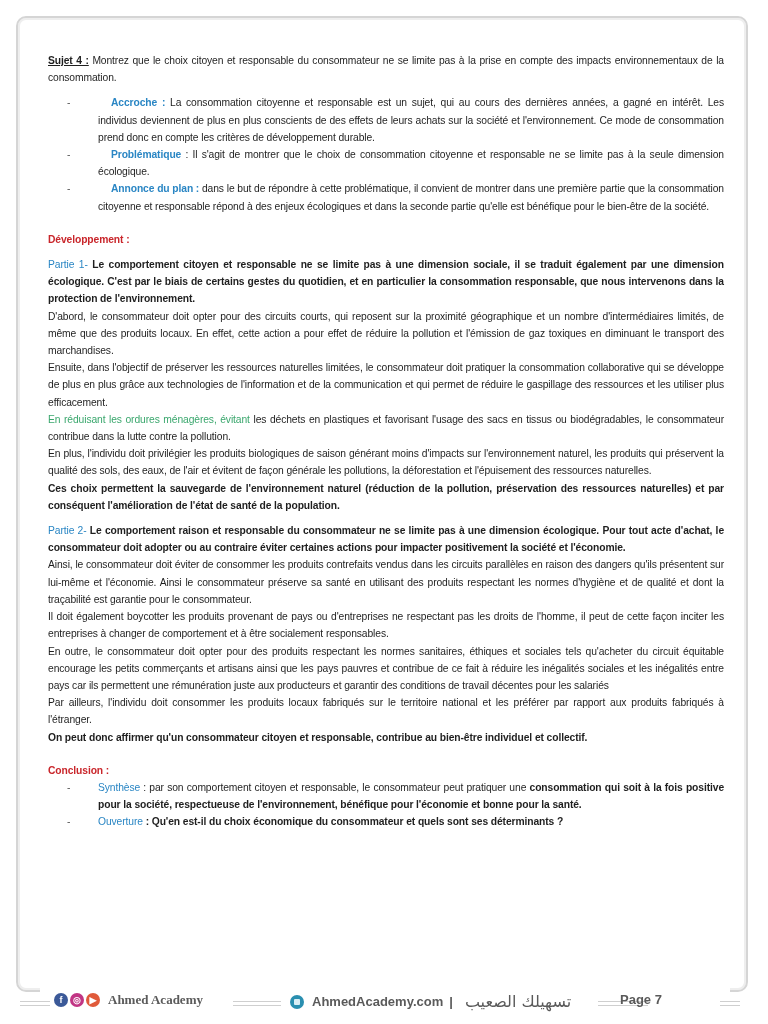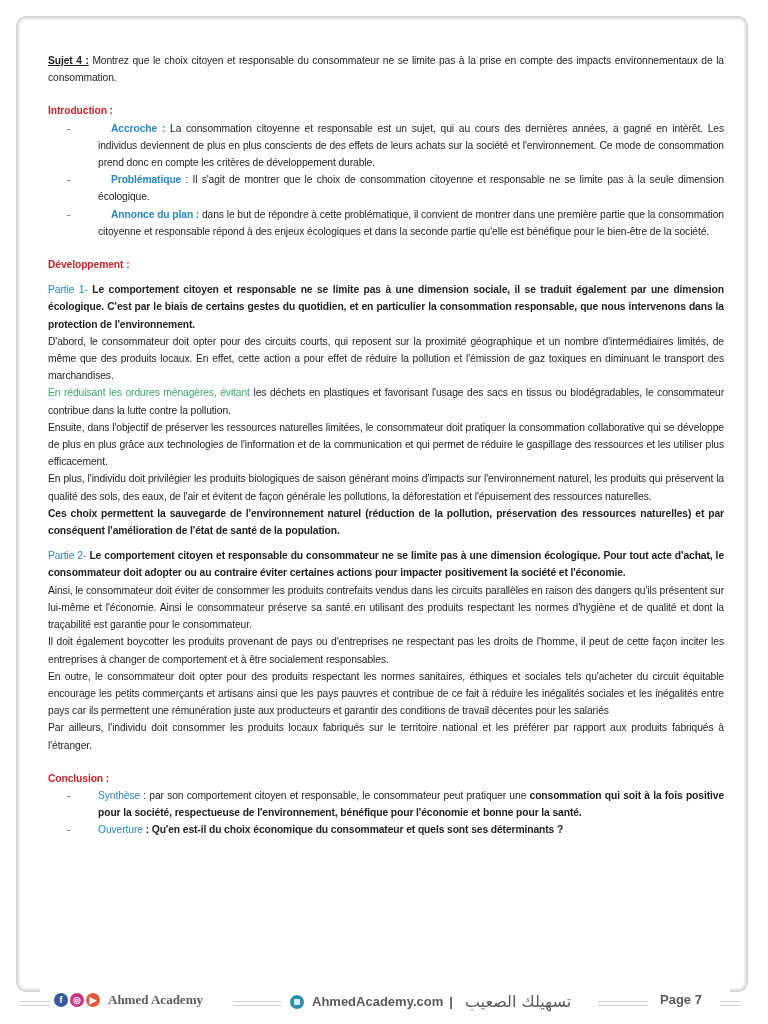--- a/index.html
+++ b/index.html
@@ -47,44 +47,44 @@
 </head>
 <body>
 
 <div class="frame"></div>
 <div class="footer-mask"></div>
 
 <div class="content">
   <p><span class="sujet-label">Sujet 4 :</span><span> Montrez que le choix citoyen et responsable du consommateur ne se limite pas à la prise en compte des impacts environnementaux de la consommation.</span></p>
 
   <div class="gap"></div>
-  <p class="h-red">Introduction :</p>
   <ul class="dash">
     <li><span class="blue">Accroche :</span><span> La consommation citoyenne et responsable est un sujet, qui au cours des dernières années, a gagné en intérêt. Les individus deviennent de plus en plus conscients de des effets de leurs achats sur la société et l'environnement. Ce mode de consommation prend donc en compte les critères de développement durable.</span></li>
     <li><span class="blue">Problématique</span><span> : Il s'agit de montrer que le choix de consommation citoyenne et responsable ne se limite pas à la seule dimension écologique.</span></li>
     <li><span class="blue">Annonce du plan :</span><span> dans le but de répondre à cette problématique, il convient de montrer dans une première partie que la consommation citoyenne et responsable répond à des enjeux écologiques et dans la seconde partie qu'elle est bénéfique pour le bien-être de la société.</span></li>
   </ul>
 
   <div class="gap"></div>
   <p class="h-red">Développement :</p>
   <div class="gap"></div>
 
   <p><span class="blue-n">Partie 1-</span><span class="b"> Le comportement citoyen et responsable ne se limite pas à une dimension sociale, il se traduit également par une dimension écologique. C'est par le biais de certains gestes du quotidien, et en particulier la consommation responsable, que nous intervenons dans la protection de l'environnement.</span></p>
   <p>D'abord, le consommateur doit opter pour des circuits courts, qui reposent sur la proximité géographique et un nombre d'intermédiaires limités, de même que des produits locaux. En effet, cette action a pour effet de réduire la pollution et l'émission de gaz toxiques en diminuant le transport des marchandises.</p>
+  <p>Ensuite, dans l'objectif de préserver les ressources naturelles limitées, le consommateur doit pratiquer la consommation collaborative qui se développe de plus en plus grâce aux technologies de l'information et de la communication et qui permet de réduire le gaspillage des ressources et les utiliser plus efficacement.</p>
   <p><span class="green">En réduisant les ordures ménagères, évitant</span><span> les déchets en plastiques et favorisant l'usage des sacs en tissus ou biodégradables, le consommateur contribue dans la lutte contre la pollution.</span></p>
-  <p>Ensuite, dans l'objectif de préserver les ressources naturelles limitées, le consommateur doit pratiquer la consommation collaborative qui se développe de plus en plus grâce aux technologies de l'information et de la communication et qui permet de réduire le gaspillage des ressources et les utiliser plus efficacement.</p>
   <p>En plus, l'individu doit privilégier les produits biologiques de saison générant moins d'impacts sur l'environnement naturel, les produits qui préservent la qualité des sols, des eaux, de l'air et évitent de façon générale les pollutions, la déforestation et l'épuisement des ressources naturelles.</p>
   <p class="b">Ces choix permettent la sauvegarde de l'environnement naturel (réduction de la pollution, préservation des ressources naturelles) et par conséquent l'amélioration de l'état de santé de la population.</p>
 
   <div class="gap"></div>
-  <p><span class="blue-n">Partie 2-</span><span class="b"> Le comportement citoyen et responsable du consommateur ne se limite pas à une dimension écologique. Pour tout acte d'achat, le consommateur doit adopter ou au contraire éviter certaines actions pour impacter positivement la société et l'économie.</span></p>
+  <p><span class="blue-n">Partie 2-</span><span class="b"> Le comportement raison et responsable du consommateur ne se limite pas à une dimension écologique. Pour tout acte d'achat, le consommateur doit adopter ou au contraire éviter certaines actions pour impacter positivement la société et l'économie.</span></p>
   <p>Ainsi, le consommateur doit éviter de consommer les produits contrefaits vendus dans les circuits parallèles en raison des dangers qu'ils présentent sur lui-même et l'économie. Ainsi le consommateur préserve sa santé en utilisant des produits respectant les normes d'hygiène et de qualité et dont la traçabilité est garantie pour le consommateur.</p>
   <p>Il doit également boycotter les produits provenant de pays ou d'entreprises ne respectant pas les droits de l'homme, il peut de cette façon inciter les entreprises à changer de comportement et à être socialement responsables.</p>
   <p>En outre, le consommateur doit opter pour des produits respectant les normes sanitaires, éthiques et sociales tels qu'acheter du circuit équitable encourage les petits commerçants et artisans ainsi que les pays pauvres et contribue de ce fait à réduire les inégalités sociales et les inégalités entre pays car ils permettent une rémunération juste aux producteurs et garantir des conditions de travail décentes pour les salariés</p>
   <p>Par ailleurs, l'individu doit consommer les produits locaux fabriqués sur le territoire national et les préférer par rapport aux produits fabriqués à l'étranger.</p>
+  <p class="b">On peut donc affirmer qu'un consommateur citoyen et responsable, contribue au bien-être individuel et collectif.</p>
 
   <div class="gap"></div>
   <p class="h-red">Conclusion :</p>
   <ul class="dash">
     <li><span class="blue-n">Synthèse</span><span> : par son comportement citoyen et responsable, le consommateur peut pratiquer une </span><span class="b">consommation qui soit à la fois positive pour la société, respectueuse de l'environnement, bénéfique pour l'économie et bonne pour la santé.</span></li>
     <li><span class="blue-n">Ouverture</span><span class="b"> : Qu'en est-il du choix économique du consommateur et quels sont ses déterminants ?</span></li>
   </ul>
 </div>
 
 <div class="footer">
@@ -96,15 +96,15 @@
     <span style="margin-left:6px;font-family:Liberation Serif, serif;">Ahmed Academy</span>
   </div>
   <div class="line" style="left:233px;width:48px;"></div>
   <div class="item" style="left:290px;">
     <span class="web-icon"></span>
     <span>AhmedAcademy.com</span>
     <span style="margin:0 6px;">|</span>
     <span class="arabic">تسهيلك الصعيب</span>
   </div>
   <div class="line" style="left:598px;width:50px;"></div>
-  <div class="item" style="left:660px;">Page 7</div>
+  <div class="item" style="left:620px;">Page 7</div>
   <div class="line" style="left:720px;width:20px;"></div>
 </div>
 
 </body></html>

